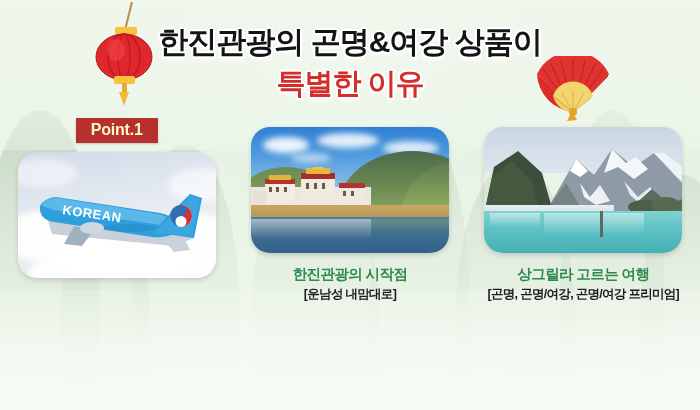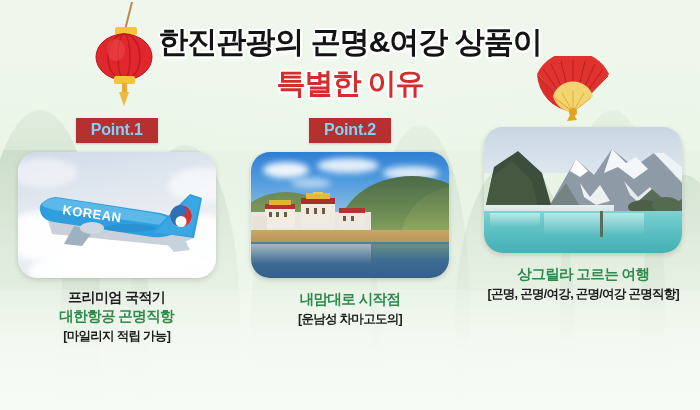--- a/index.html
+++ b/index.html
@@ -51,21 +51,21 @@
   
   .lantern{position:absolute;left:92px;top:2px;width:64px;height:106px;z-index:7;}
   
   .fan{position:absolute;left:534px;top:56px;width:78px;height:66px;z-index:7;}
 
   
   .cols{position:absolute;top:118px;left:0;width:700px;height:290px;display:flex;z-index:5;}
   .col{flex:1 1 0;display:flex;flex-direction:column;align-items:center;}
 
   .point-badge{
-    background:#b5302f;color:#7dd3fc;font-size:16px;font-weight:bold;
+    background:#b5302f;color:#fef9c3;font-size:16px;font-weight:bold;
     padding:4px 15px 5px;letter-spacing:-.2px;line-height:16px;
     box-shadow:0 1px 2px rgba(0,0,0,.18);
   }
 
   .photo{
     margin-top:9px;width:198px;height:126px;border-radius:19px;overflow:hidden;
     position:relative;box-shadow:0 2px 5px rgba(60,80,60,.22);
   }
   .photo-inner{position:absolute;inset:0;}
 
@@ -186,29 +186,23 @@
               <path d="M147 25 A11 11 0 0 1 147 47 A5.5 5.5 0 0 0 147 36 A5.5 5.5 0 0 1 147 25 Z" fill="#cf3339"></path>
               <path d="M147 47 A11 11 0 0 1 147 25 A5.5 5.5 0 0 1 147 36 A5.5 5.5 0 0 0 147 47 Z" fill="#2f6fb5"></path>
               <path d="M40 46 L30 64 L48 66 L60 50 Z" fill="#9fb0c0"></path>
               <ellipse cx="58" cy="48" rx="12" ry="6" fill="#cfd8e0"></ellipse>
               <path d="M128 58 L140 72 L156 70 L150 58 Z" fill="#c8d2dc"></path>
               <ellipse cx="96" cy="48" rx="26" ry="4" fill="#1f7fbd" opacity=".35"></ellipse>
             </svg>
           </div>
         </div>
       </div>
-      <div class="caption">
-        <div class="cap1">프리미엄 국적기</div>
-        <div class="cap2">대한항공 곤명직항</div>
-        <div class="cap3">[마일리지 적립 가능]</div>
-      </div>
     </div>
 
     <div class="col">
-      <div class="point-badge">Point.2</div>
       <div class="photo">
         <div class="photo-inner">
           <div class="sky2"></div>
           <div class="cloud" style="left:12px;top:10px;width:46px;height:16px;opacity:.9;"></div>
           <div class="cloud" style="left:66px;top:6px;width:62px;height:15px;opacity:.85;"></div>
           <div class="cloud" style="left:132px;top:14px;width:56px;height:14px;opacity:.8;"></div>
           <div class="cloud" style="left:40px;top:26px;width:40px;height:10px;opacity:.55;"></div>
 
           <div class="hill2" style="left:86px;top:24px;width:150px;height:60px;background:linear-gradient(180deg,#4b6b4a 0%,#6b8a53 60%,#8aa45e 100%);"></div>
           <div class="hill2" style="left:150px;top:34px;width:120px;height:54px;background:linear-gradient(180deg,#5d7a4e 0%,#86a05c 70%,#9cb468 100%);"></div>
@@ -239,22 +233,22 @@
               </g>
             </svg>
           </div>
           <div class="reed"></div>
           <div class="lake2"></div>
           <div style="position:absolute;left:0;top:92px;width:120px;height:20px;background:linear-gradient(180deg,rgba(236,231,222,.55),rgba(77,127,166,0));"></div>
           <div style="position:absolute;left:120px;top:92px;right:0;height:16px;background:linear-gradient(180deg,rgba(138,164,94,.45),rgba(63,110,148,0));"></div>
         </div>
       </div>
       <div class="caption">
-        <div class="cap2">내맘대로 시작점</div>
-        <div class="cap3">[운남성 차마고도의]</div>
+        <div class="cap2">한진관광의 시작점</div>
+        <div class="cap3">[운남성 내맘대로]</div>
       </div>
     </div>
 
     <div class="col">
       <div class="photo">
         <div class="photo-inner">
           <div class="sky3"></div>
           <div class="snowmtn" style="left:0;top:0;width:198px;height:90px;">
             <svg viewBox="0 0 198 90" width="198" height="90">
               <path d="M60 88 L92 32 L110 48 L128 22 L150 40 L170 26 L198 56 L198 88 Z" fill="#8e9aa6"></path>
@@ -273,18 +267,18 @@
           </div>
           <div style="position:absolute;left:0;top:78px;width:130px;height:10px;background:linear-gradient(180deg,#e8eef1,#cfe0e0);"></div>
           <div class="lake3"></div>
           <div style="position:absolute;left:60px;top:86px;width:100px;height:22px;background:linear-gradient(180deg,rgba(255,255,255,.45),rgba(127,211,210,0));"></div>
           <div style="position:absolute;left:6px;top:86px;width:50px;height:14px;background:linear-gradient(180deg,rgba(255,255,255,.5),rgba(127,211,210,0));"></div>
           <div style="position:absolute;left:116px;top:84px;width:3px;height:26px;background:#5b6b5c;"></div>
         </div>
       </div>
       <div class="caption">
         <div class="cap2">상그릴라 고르는 여행</div>
-        <div class="cap3">[곤명, 곤명/여강, 곤명/여강 곤명직항]</div>
+        <div class="cap3">[곤명, 곤명/여강, 곤명/여강 프리미엄]</div>
       </div>
     </div>
 
   </div>
 </div>
 
 </body></html>

